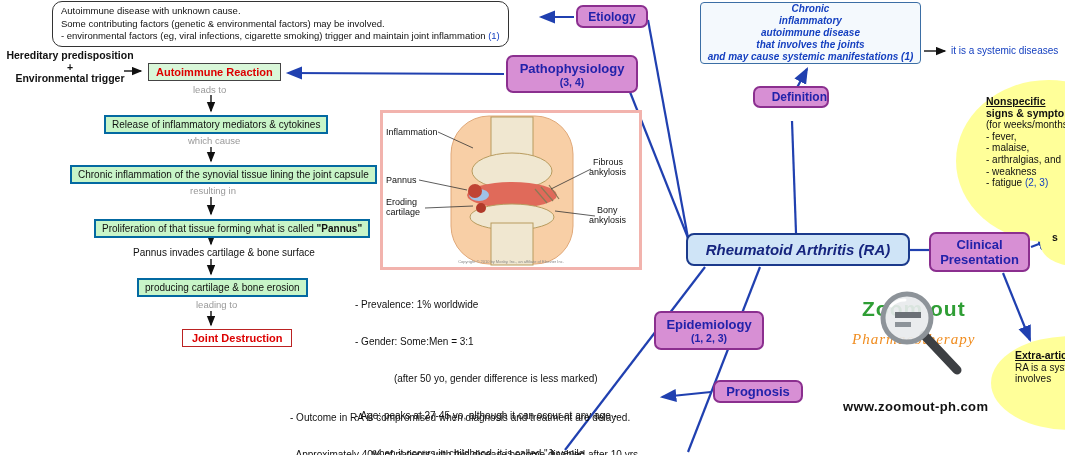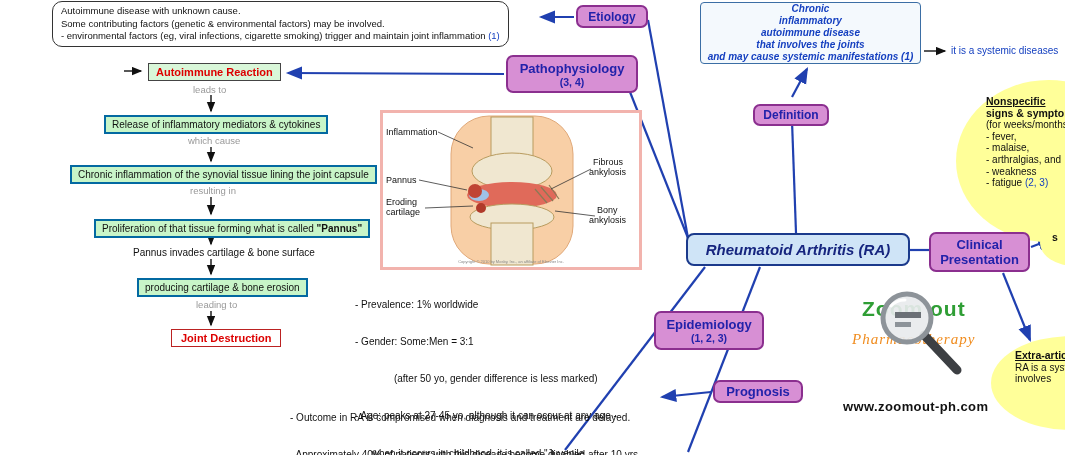--- a/index.html
+++ b/index.html
@@ -89,39 +89,44 @@
     <line x1="211" y1="311" x2="211" y2="325" stroke="#111" stroke-width="1.4" marker-end="url(#ak)"></line>
     <line x1="924" y1="51" x2="945" y2="51" stroke="#111" stroke-width="1.4" marker-end="url(#ak)"></line>
   </svg>
 
   <div class="abs layer notebox" style="left:52px;top:1px;">
     <div>Autoimmune disease with unknown cause.</div>
     <div>Some contributing factors (genetic &amp; environmental factors) may be involved.</div>
     <div><span> - environmental factors (eg, viral infections, cigarette smoking) trigger and maintain joint inflammation </span><span class="cite">(1)</span></div>
   </div>
 
+  <div class="abs layer heredity" style="left:0px;top:50px;width:140px;">
+    <div>Hereditary predisposition</div>
+    <div>+</div>
+    <div>Environmental trigger</div>
+  </div>
 
   <div class="abs layer autoimmune" style="left:148px;top:63px;">Autoimmune Reaction</div>
   <div class="abs layer grayword" style="left:193px;top:84px;">leads to</div>
   <div class="abs layer gbox" style="left:104px;top:115px;">Release of inflammatory mediators &amp; cytokines</div>
   <div class="abs layer grayword" style="left:188px;top:135px;">which cause</div>
   <div class="abs layer gbox" style="left:70px;top:165px;">Chronic inflammation of the synovial tissue lining the joint capsule</div>
   <div class="abs layer grayword" style="left:190px;top:185px;">resulting in</div>
   <div class="abs layer gbox" style="left:94px;top:219px;"><span>Proliferation of that tissue forming what is called </span><b>"Pannus"</b></div>
   <div class="abs layer plain" style="left:133px;top:247px;">Pannus invades cartilage &amp; bone surface</div>
   <div class="abs layer gbox" style="left:137px;top:278px;">producing cartilage &amp; bone erosion</div>
   <div class="abs layer grayword" style="left:196px;top:299px;">leading to</div>
-  <div class="abs layer jdest" style="left:171px;top:329px;">Joint Destruction</div>
+  <div class="abs layer jdest" style="left:182px;top:329px;">Joint Destruction</div>
 
   <div class="abs toplayer plabel" style="left:576px;top:5px;width:72px;height:23px;font-size:12px;">Etiology</div>
   <div class="abs toplayer plabel" style="left:506px;top:55px;width:132px;height:38px;font-size:13px;">
     <div>Pathophysiology</div>
     <div class="sub">(3, 4)</div>
   </div>
-  <div class="abs toplayer plabel" style="left:753px;top:104px;width:76px;height:22px;font-size:12px;">Definition</div>
+  <div class="abs toplayer plabel" style="left:753px;top:86px;width:76px;height:22px;font-size:12px;text-align:right;">Definition</div>
   <div class="abs toplayer plabel" style="left:929px;top:232px;width:101px;height:40px;font-size:13px;">
     <div>Clinical</div>
     <div>Presentation</div>
   </div>
   <div class="abs toplayer plabel" style="left:654px;top:311px;width:110px;height:39px;font-size:13px;">
     <div>Epidemiology</div>
     <div class="sub">(1, 2, 3)</div>
   </div>
   <div class="abs toplayer plabel" style="left:713px;top:380px;width:90px;height:23px;font-size:13px;">Prognosis</div>
 

